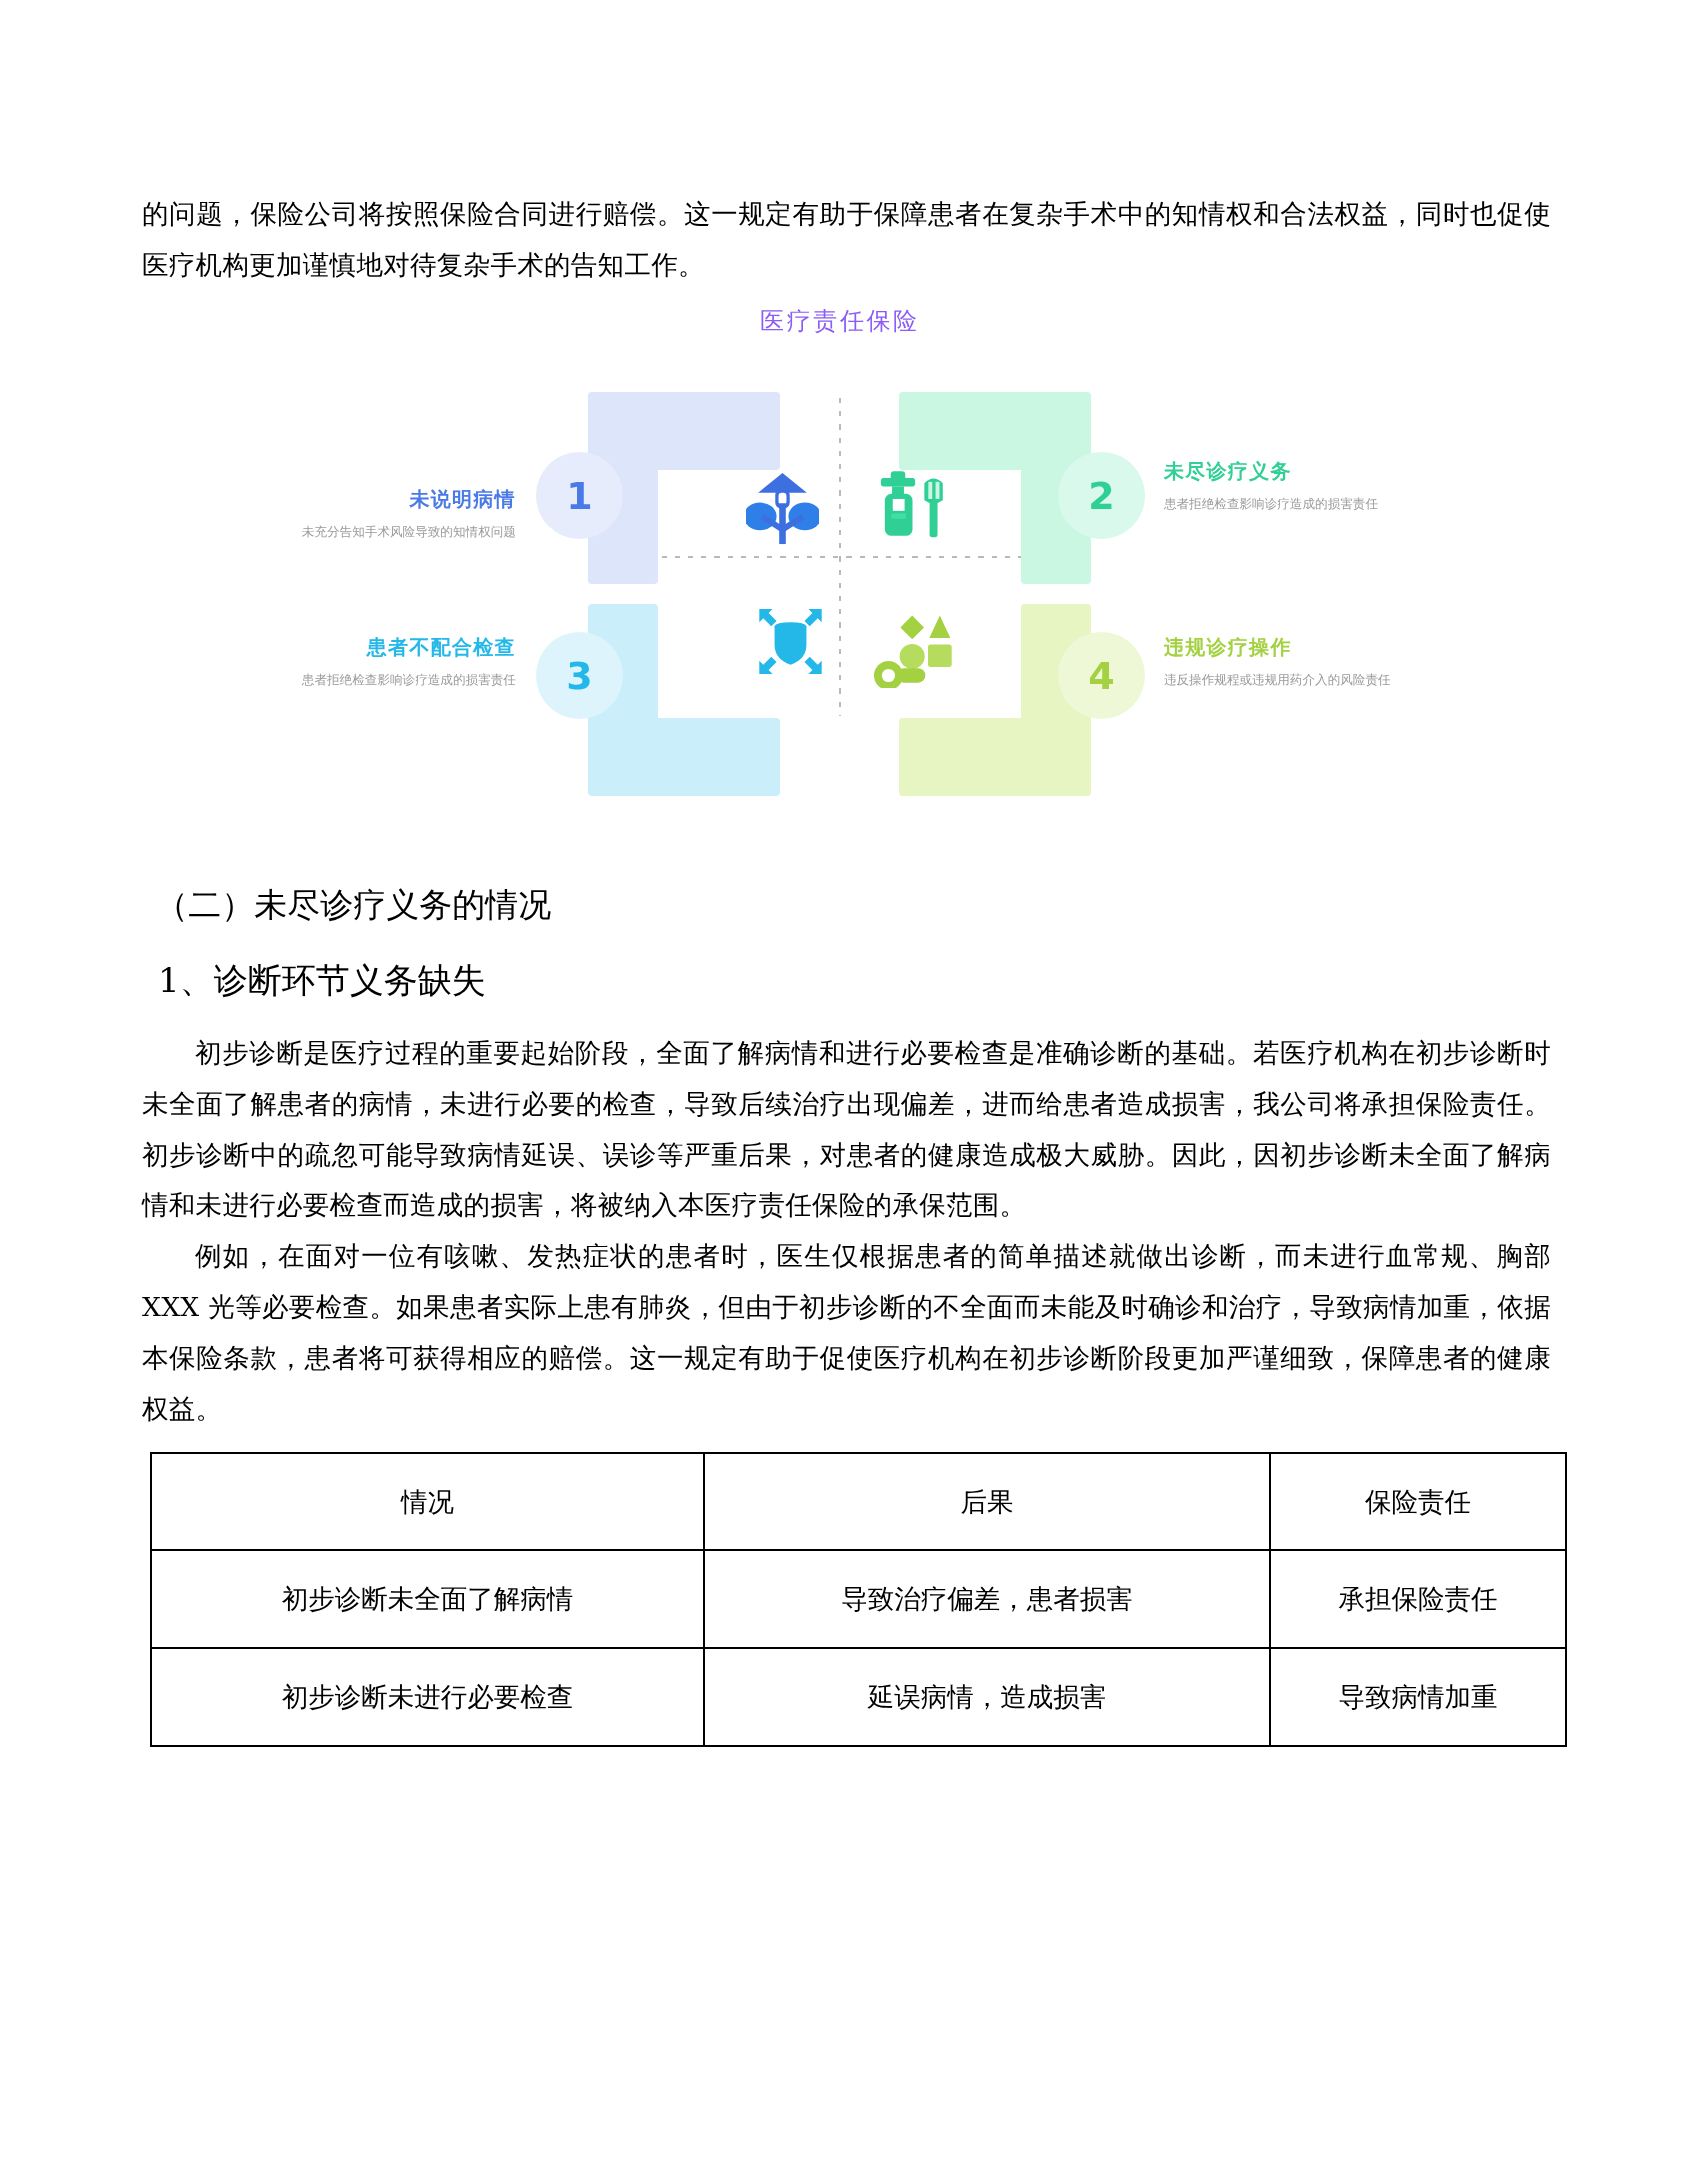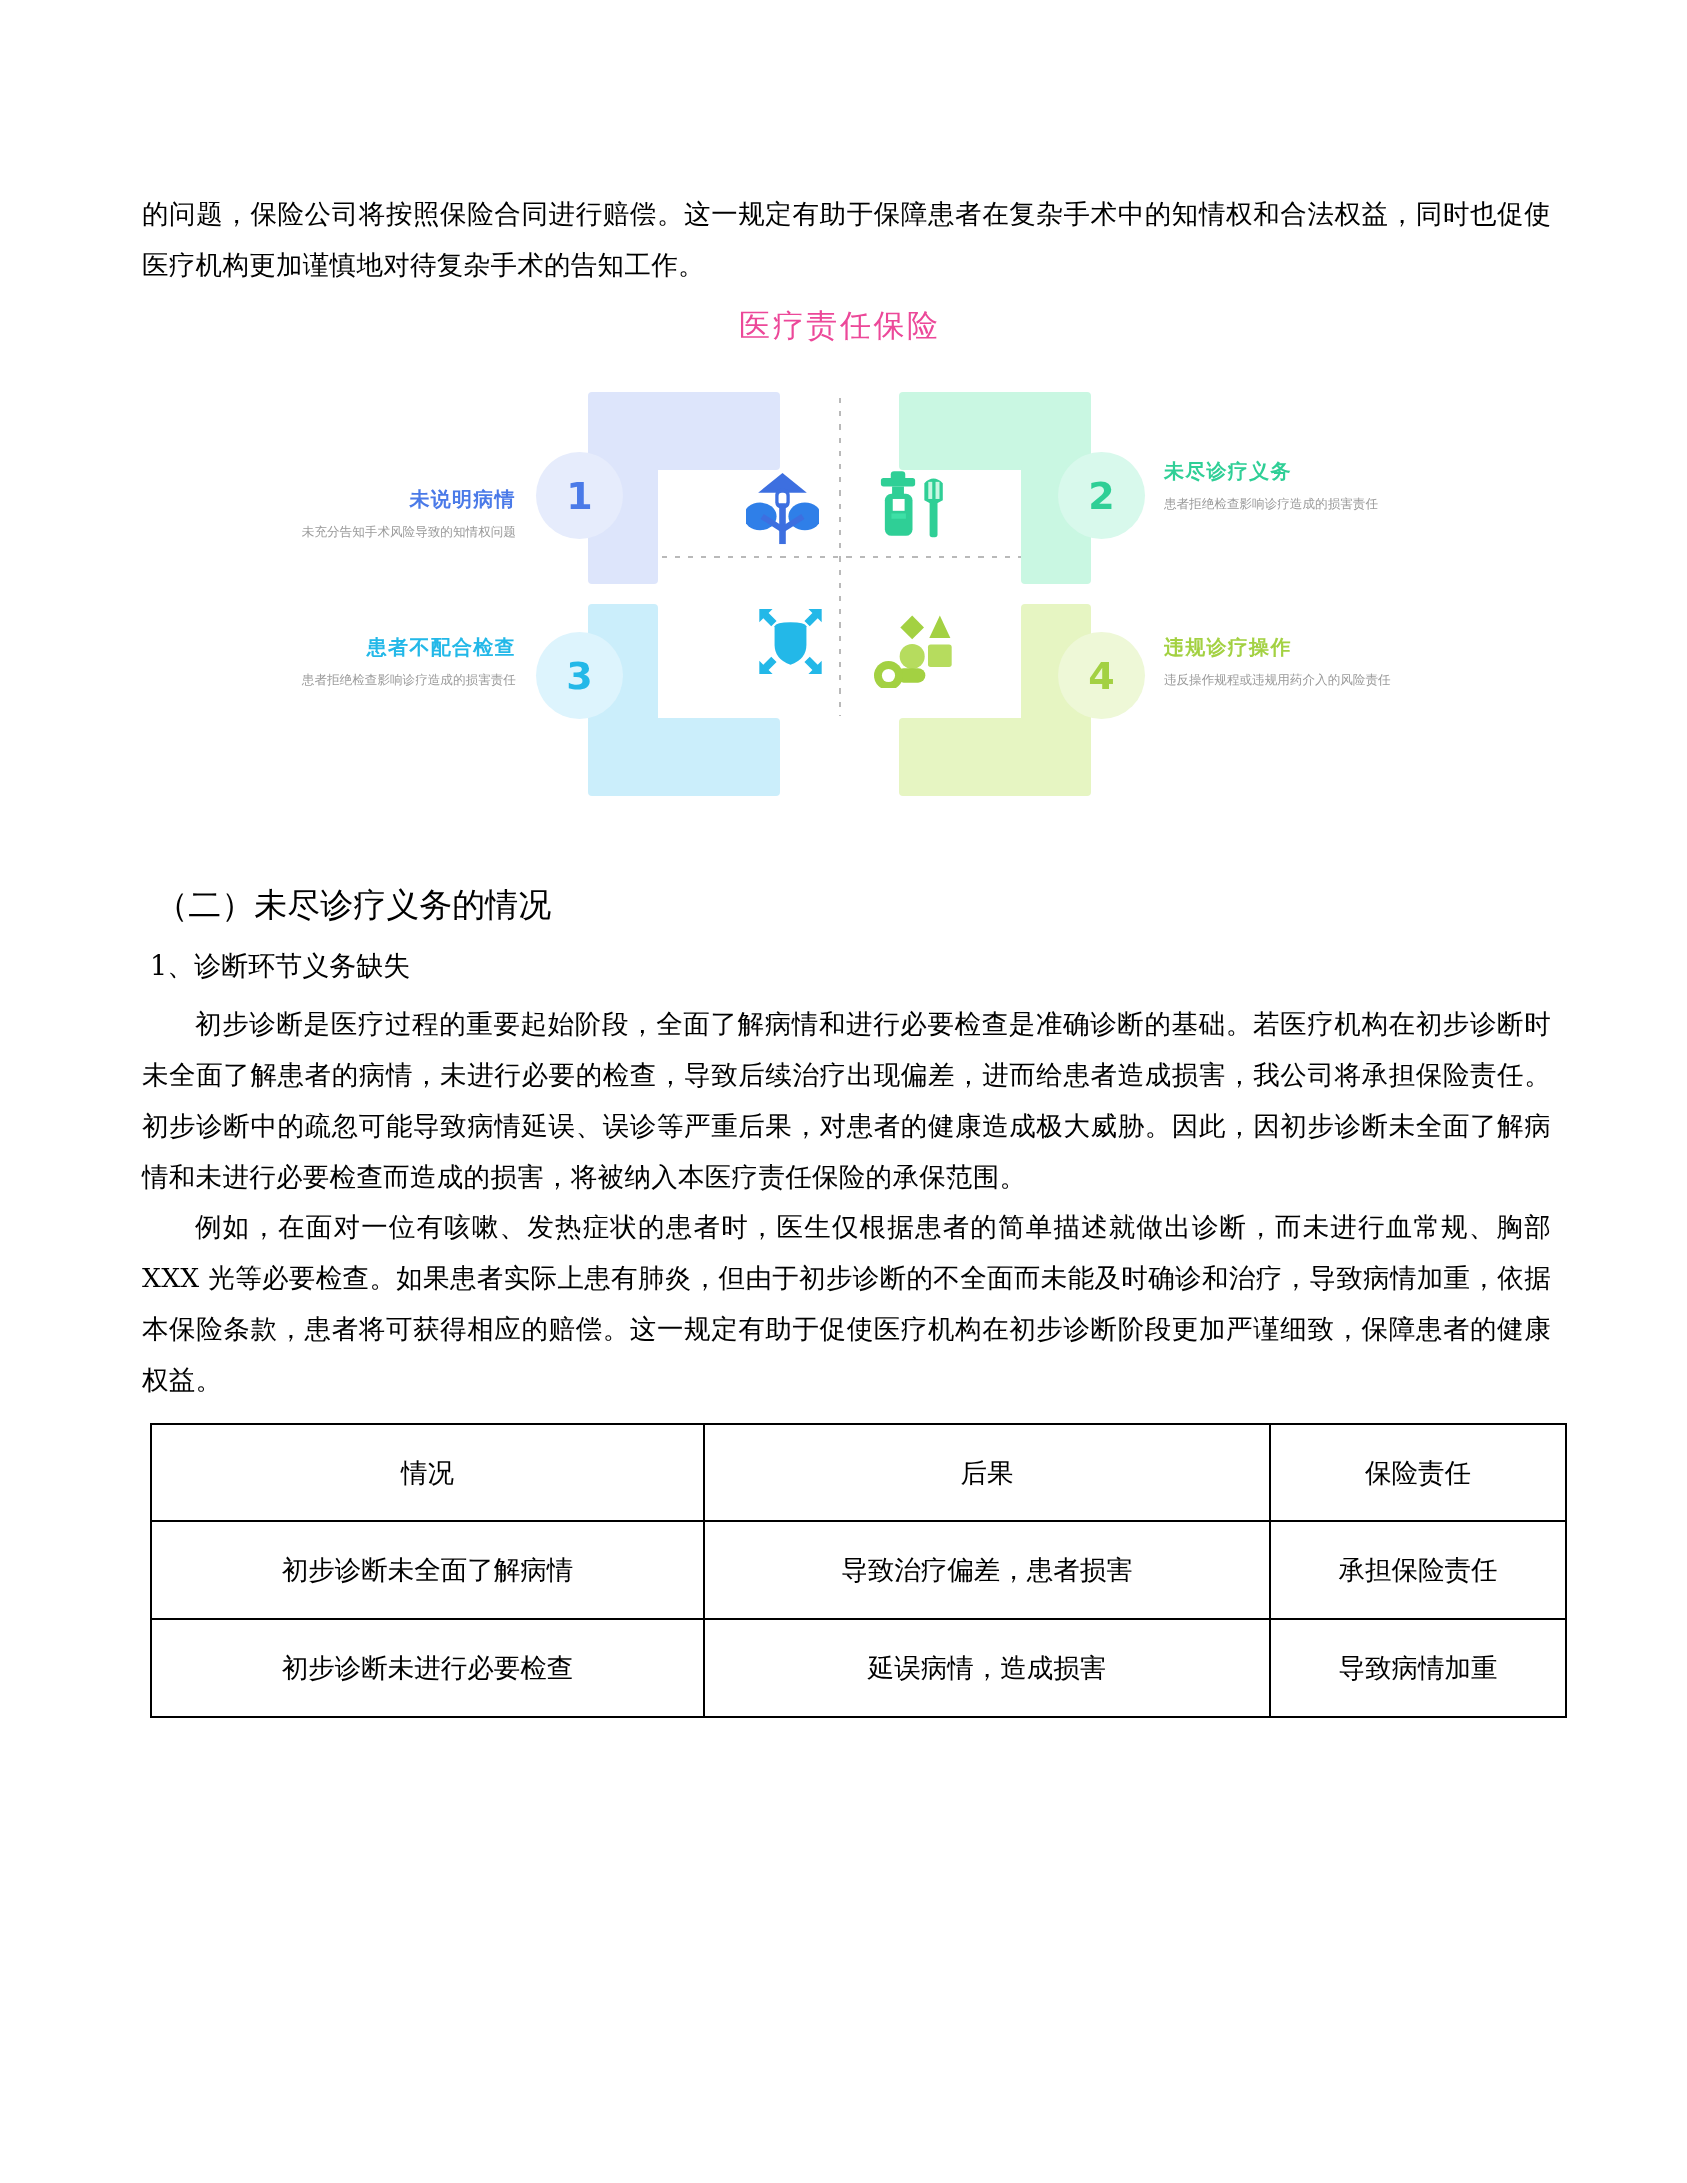--- a/index.html
+++ b/index.html
@@ -30,43 +30,43 @@
 
   
   .h-sec{
     font-size:33px;
     line-height:1.7;
     margin:22.5px 0 6.6px 0;
     text-indent:0.4em;
     font-weight:400;
   }
   .h-sub{
-    font-size:27px;
+    font-size:34px;
     line-height:1.85;
-    margin:8px;
+    margin:16px;
   }
   .h-sub2{
     font-size:27px;
     line-height:1.85;
     margin:0 0 2.6px 0;
   }
 
   
   .figure{
     position:relative;
     width:1409px;
     height:549px;
     margin:14.6px 0 4px -6.6px;
   }
   .fig-title{
     position:absolute;
     left:0;right:0;top:0;
     text-align:center;
-    font-size:31px;
-    color:#ec4899;
+    font-size:24px;
+    color:#8b5cf6;
     letter-spacing:2.6px;
     font-family:"DejaVu Sans","Liberation Sans",sans-serif;
     filter:blur(0.3px);
   }
   .fig-canvas{
     position:absolute;
     left:50%;
     transform:translateX(-50%);
     top:41px;
     width:1072px;

